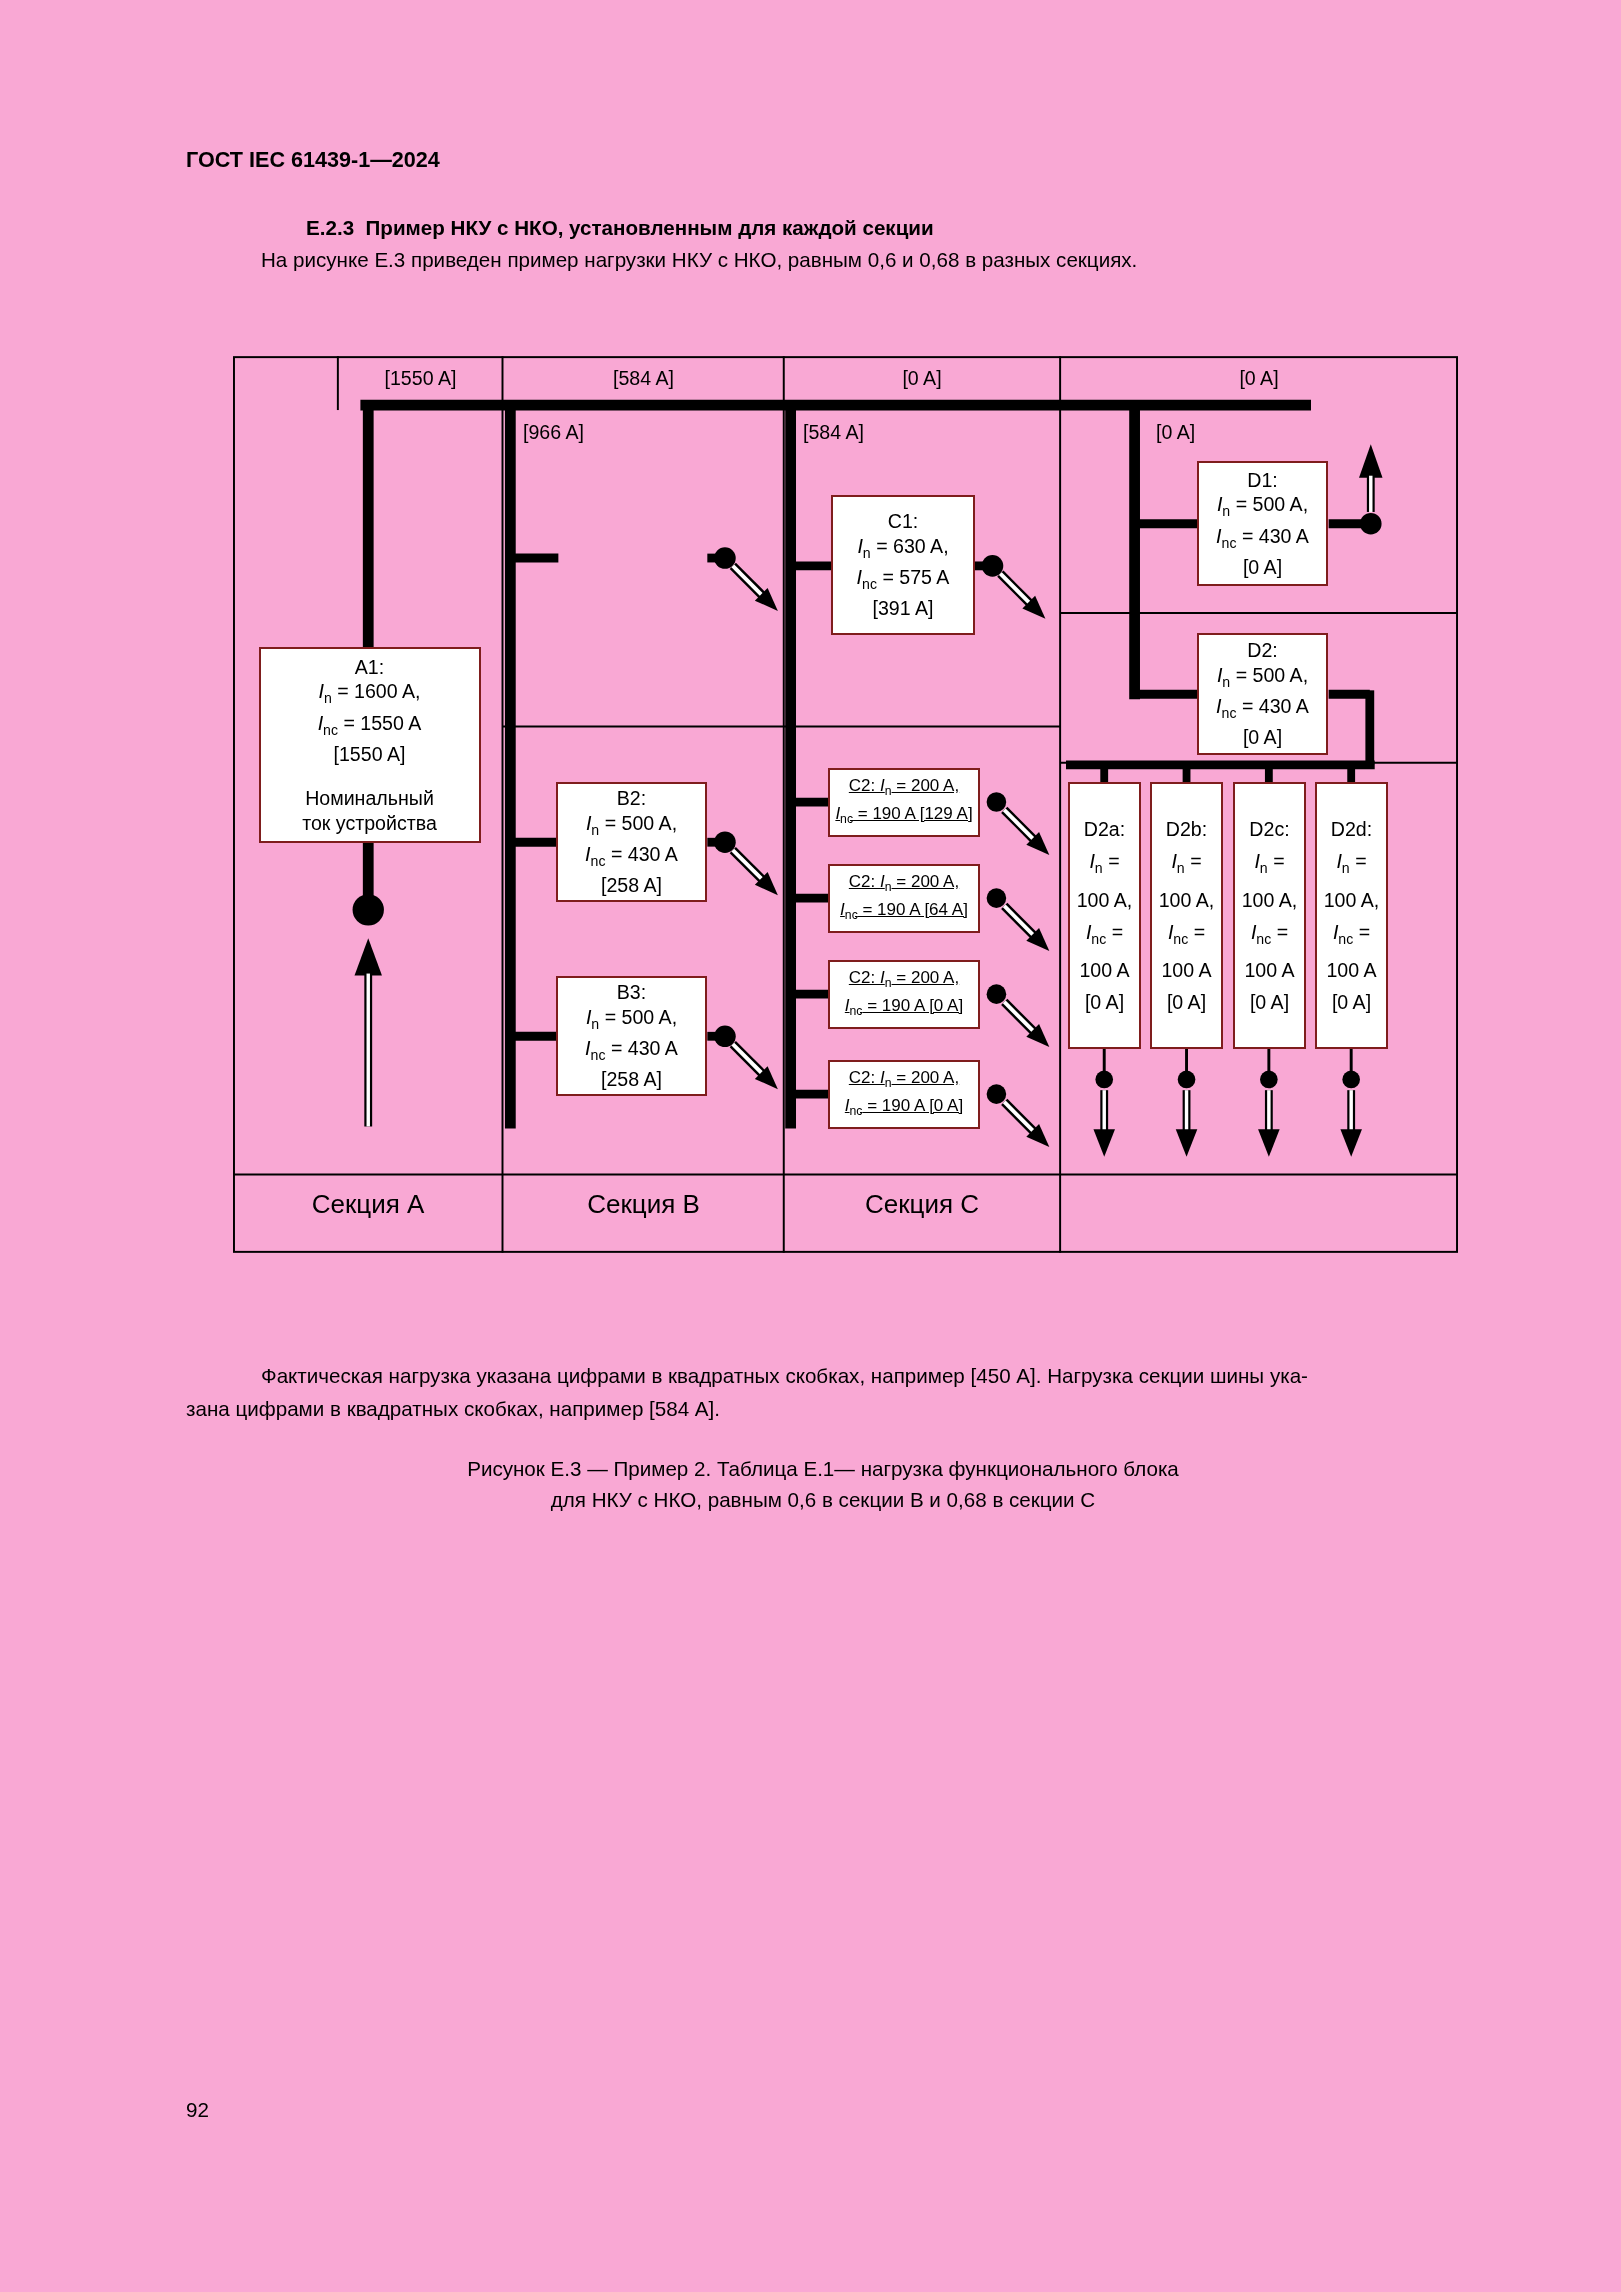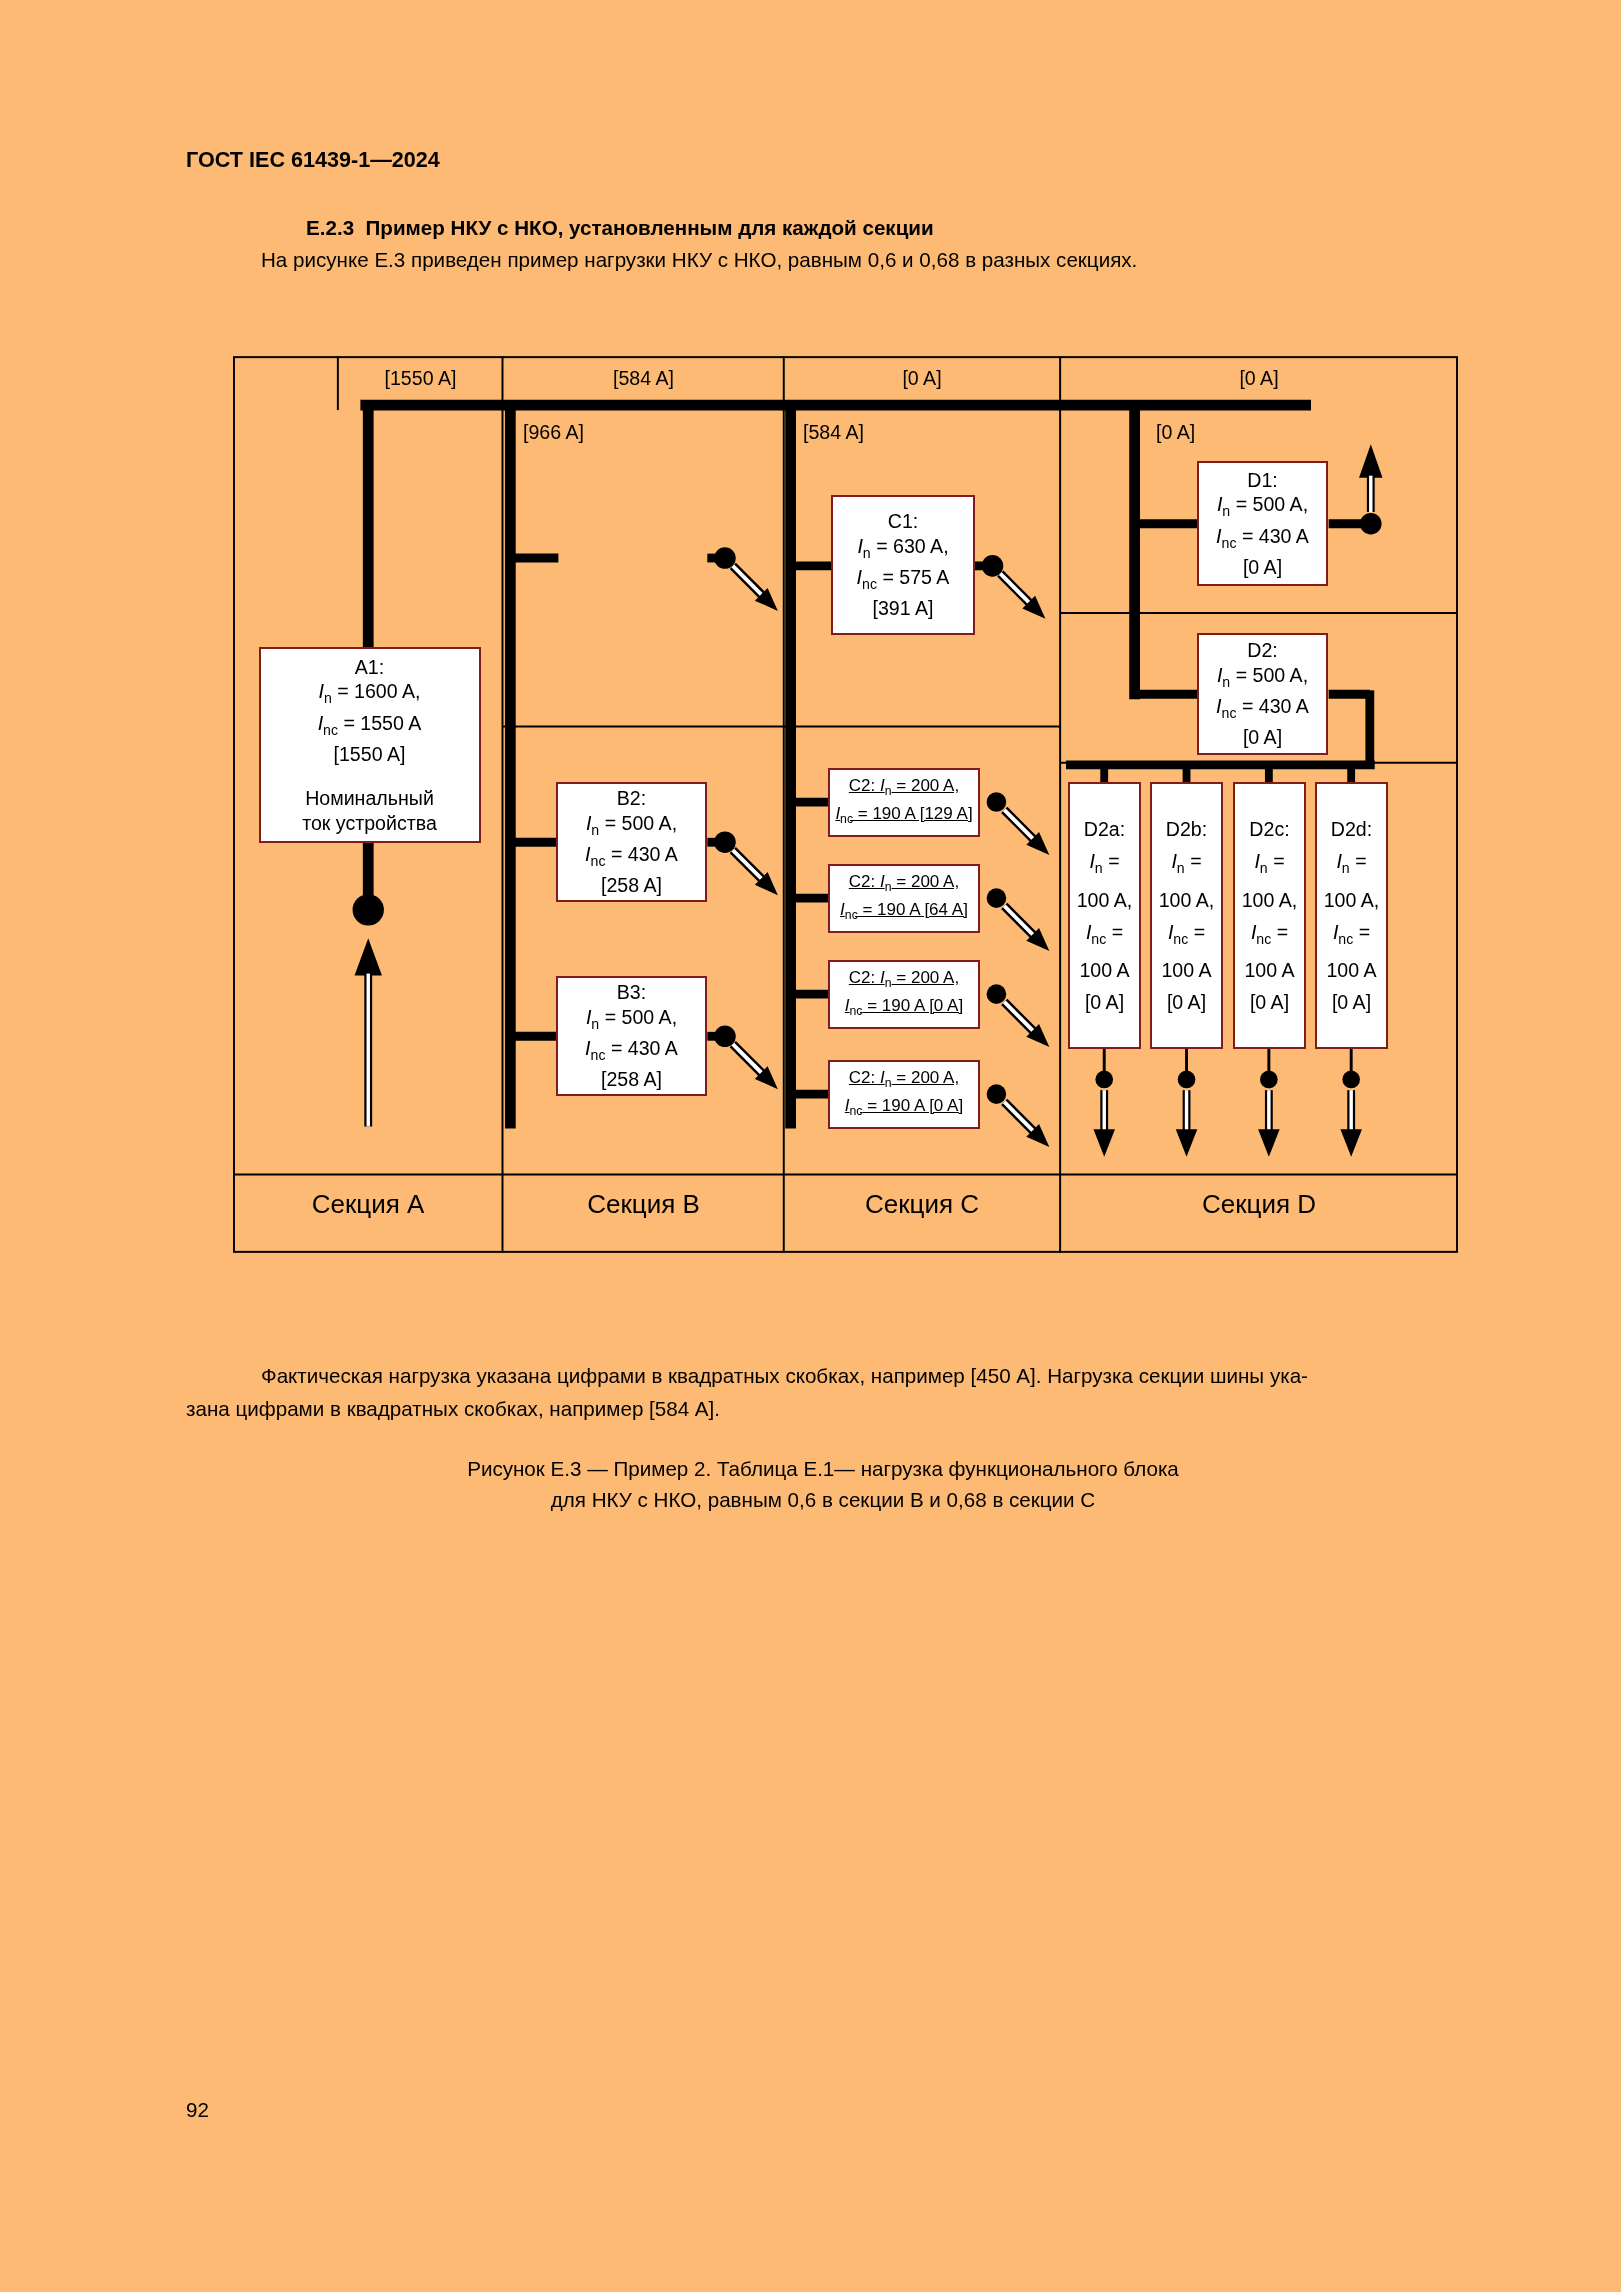--- a/index.html
+++ b/index.html
@@ -1,18 +1,18 @@
 <!DOCTYPE html>
 <html><head>
 <meta charset="utf-8">
 <style>
   * { margin:0; padding:0; box-sizing:border-box; }
   html,body { background:#ffffff; }
   #page {
-    position:relative; width:1621px; height:2293px; background:#fdba74;
+    position:relative; width:1621px; height:2293px; background:#f9a8d4;
     font-family:"Liberation Sans", sans-serif; color:#000; overflow:hidden;
   }
   .abs { position:absolute; white-space:nowrap; }
   .bold { font-weight:bold; }
   #diagram { position:absolute; left:233px; top:356px; width:1225px; height:897px; }
   #diagram svg { position:absolute; left:0; top:0; }
   .dbox {
     position:absolute; background:#fff; border:2px solid #7f1d1d;
     display:flex; flex-direction:column; align-items:center; justify-content:center;
     text-align:center; font-size:19.6px; line-height:24.5px;
@@ -247,21 +247,20 @@
       <div><i>I</i><sub>n</sub> =</div>
       <div>100 A,</div>
       <div><i>I</i><sub>nc</sub> =</div>
       <div>100 A</div>
       <div>[0 A]</div>
     </div>
 
     <div class="sec-name" style="left:0;width:270px">Секция А</div>
     <div class="sec-name" style="left:270px;width:281px">Секция В</div>
     <div class="sec-name" style="left:551px;width:276px">Секция С</div>
-    <div class="sec-name" style="left:827px;width:398px">Секция D</div>
   </div>
 
   <div class="abs bodytext" style="left:261px;top:1364px">Фактическая нагрузка указана цифрами в квадратных скобках, например [450 А]. Нагрузка секции шины ука-</div>
   <div class="abs bodytext" style="left:186px;top:1397px">зана цифрами в квадратных скобках, например [584 А].</div>
 
   <div class="abs" style="left:186px;top:1453px;width:1274px;text-align:center;font-size:20.6px;line-height:31px;white-space:normal">
     <div>Рисунок Е.3 — Пример 2. Таблица Е.1— нагрузка функционального блока</div>
     <div>для НКУ с НКО, равным 0,6 в  секции В и 0,68 в секции С</div>
   </div>
 

